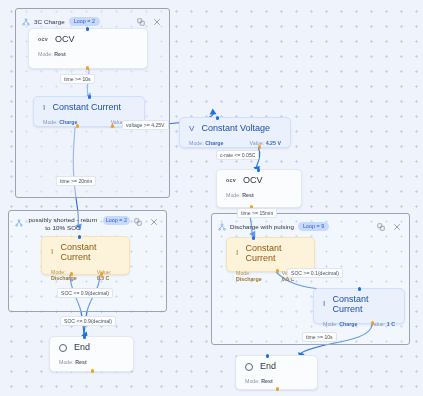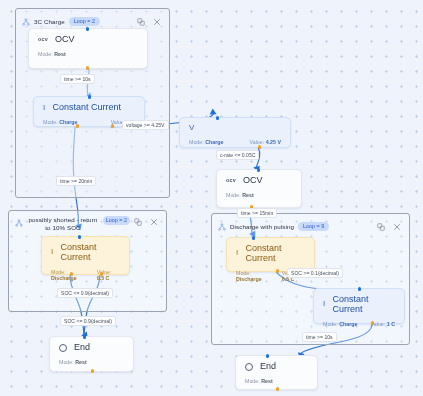--- a/index.html
+++ b/index.html
@@ -231,20 +231,21 @@
       <span class="m2"><span>Value:</span> <b>3 C</b></span>
     </div>
     <div class="port out" style="left:42px;bottom:-1.7px;"></div>
     <div class="port out" style="left:77px;bottom:-1.7px;"></div>
   </div>
 
   <div class="node blue" style="left:179px;top:117px;width:112px;height:31px;">
     <div class="port in" style="left:36px;top:-1.7px;"></div>
     <div class="node-title">
       <span class="glyph bar">V</span>
+      <span>Constant Voltage</span>
     </div>
     <div class="node-meta">
       <span><span>Mode:</span> <b>Charge</b></span>
       <span class="m2"><span>Value:</span> <b>4.25 V</b></span>
     </div>
     <div class="port out" style="left:78px;bottom:-1.7px;"></div>
   </div>
 
   <div class="node" style="left:216px;top:169px;width:86px;height:39px;">
     <div class="port in" style="left:40px;top:-1.7px;"></div>

